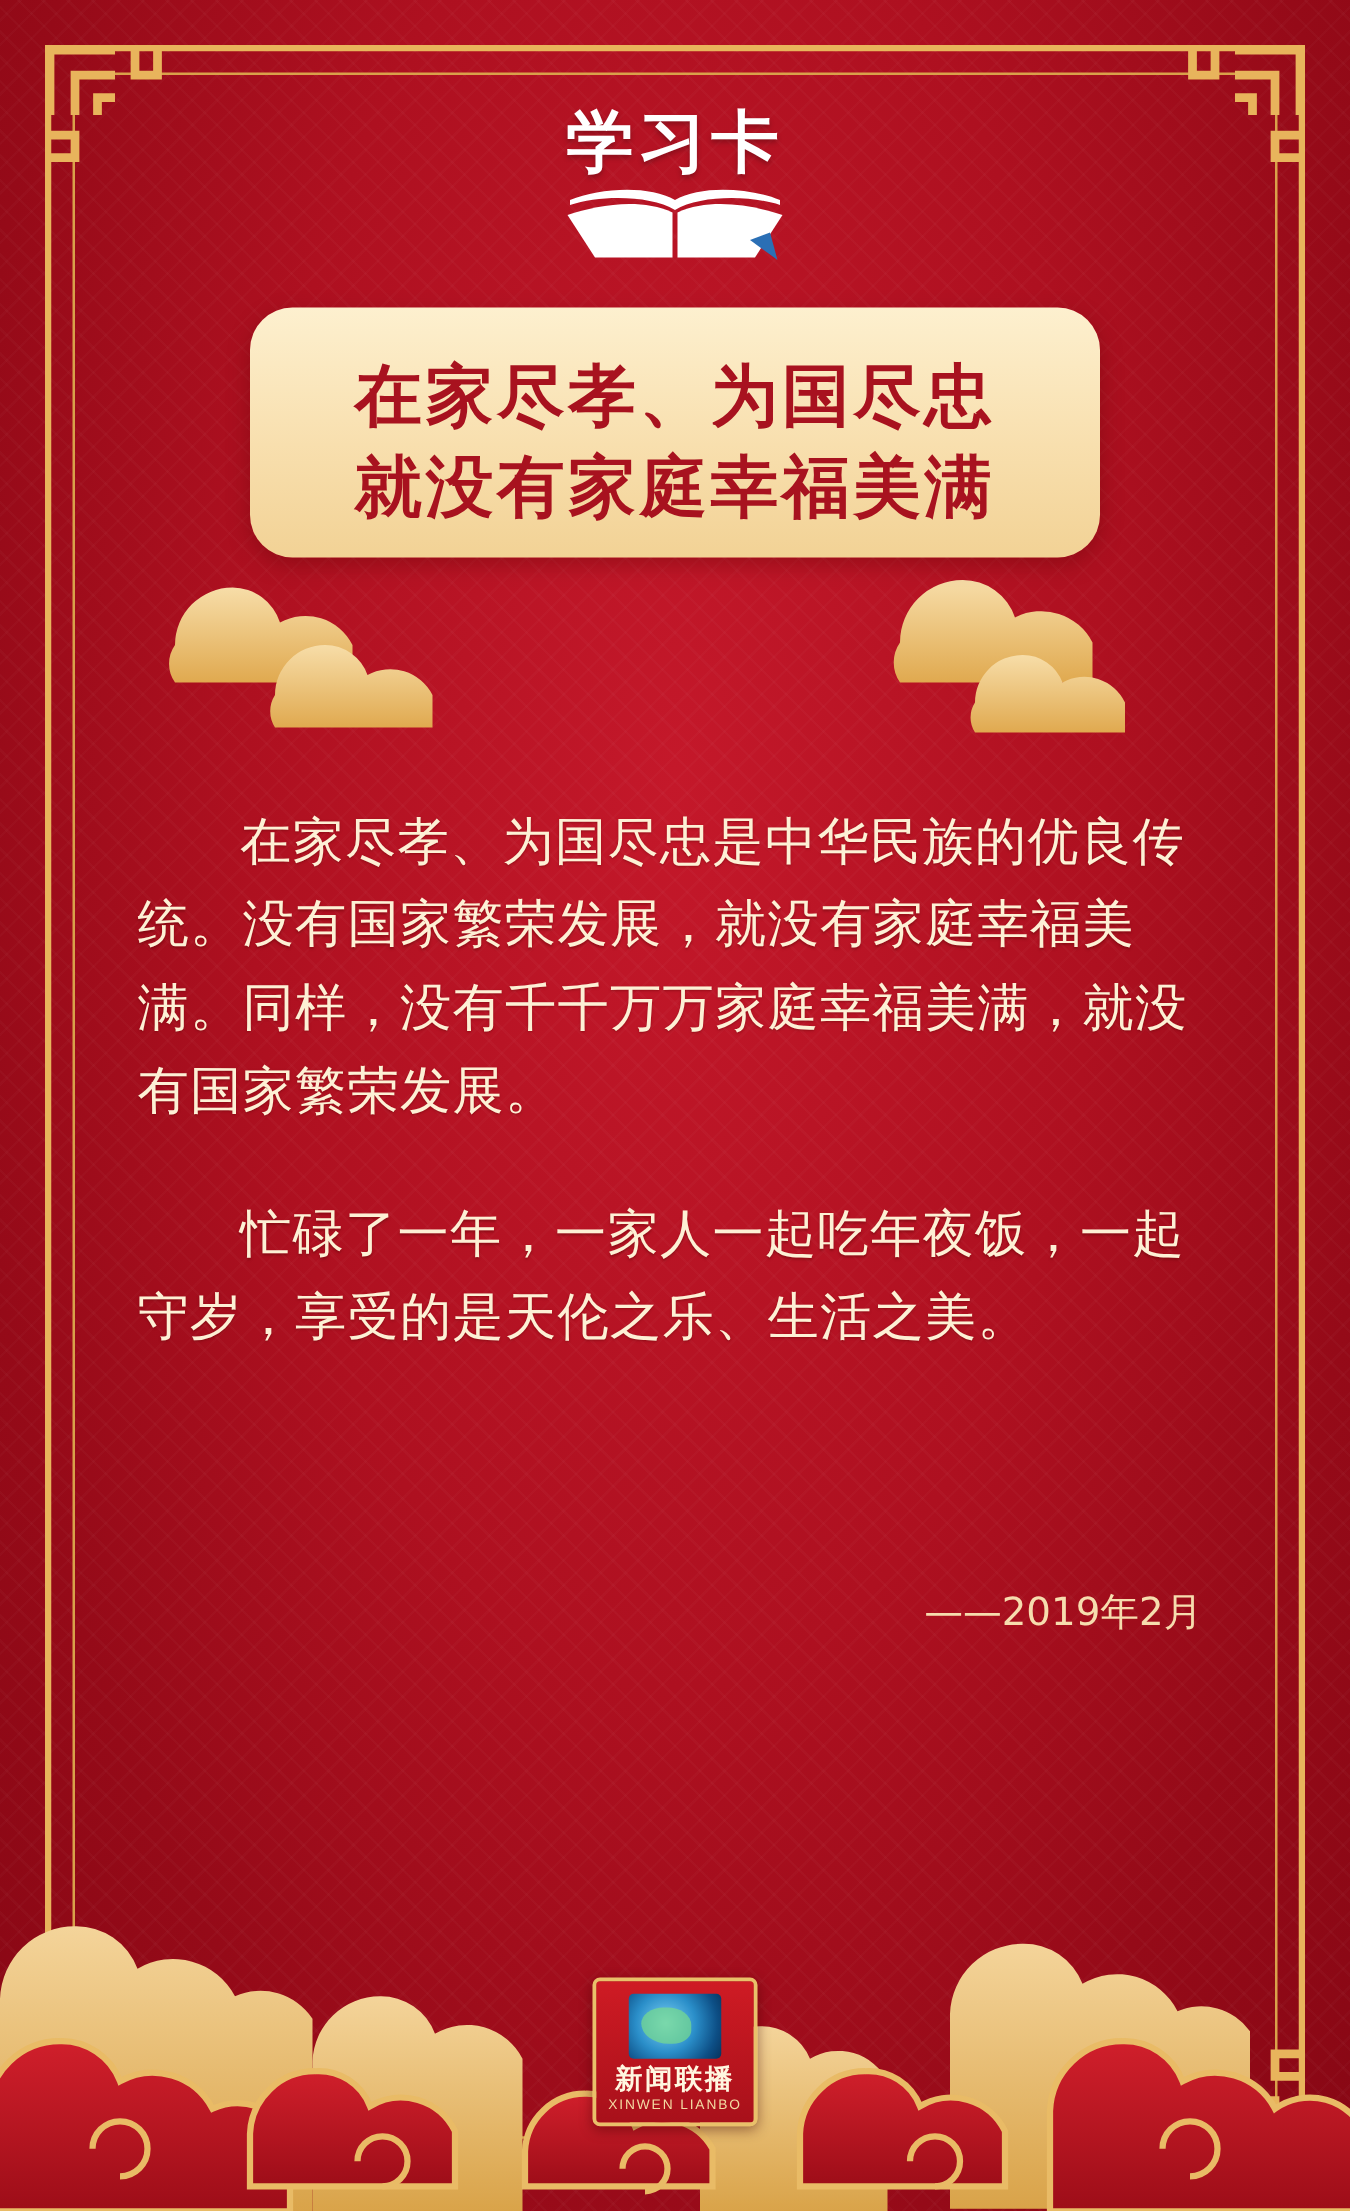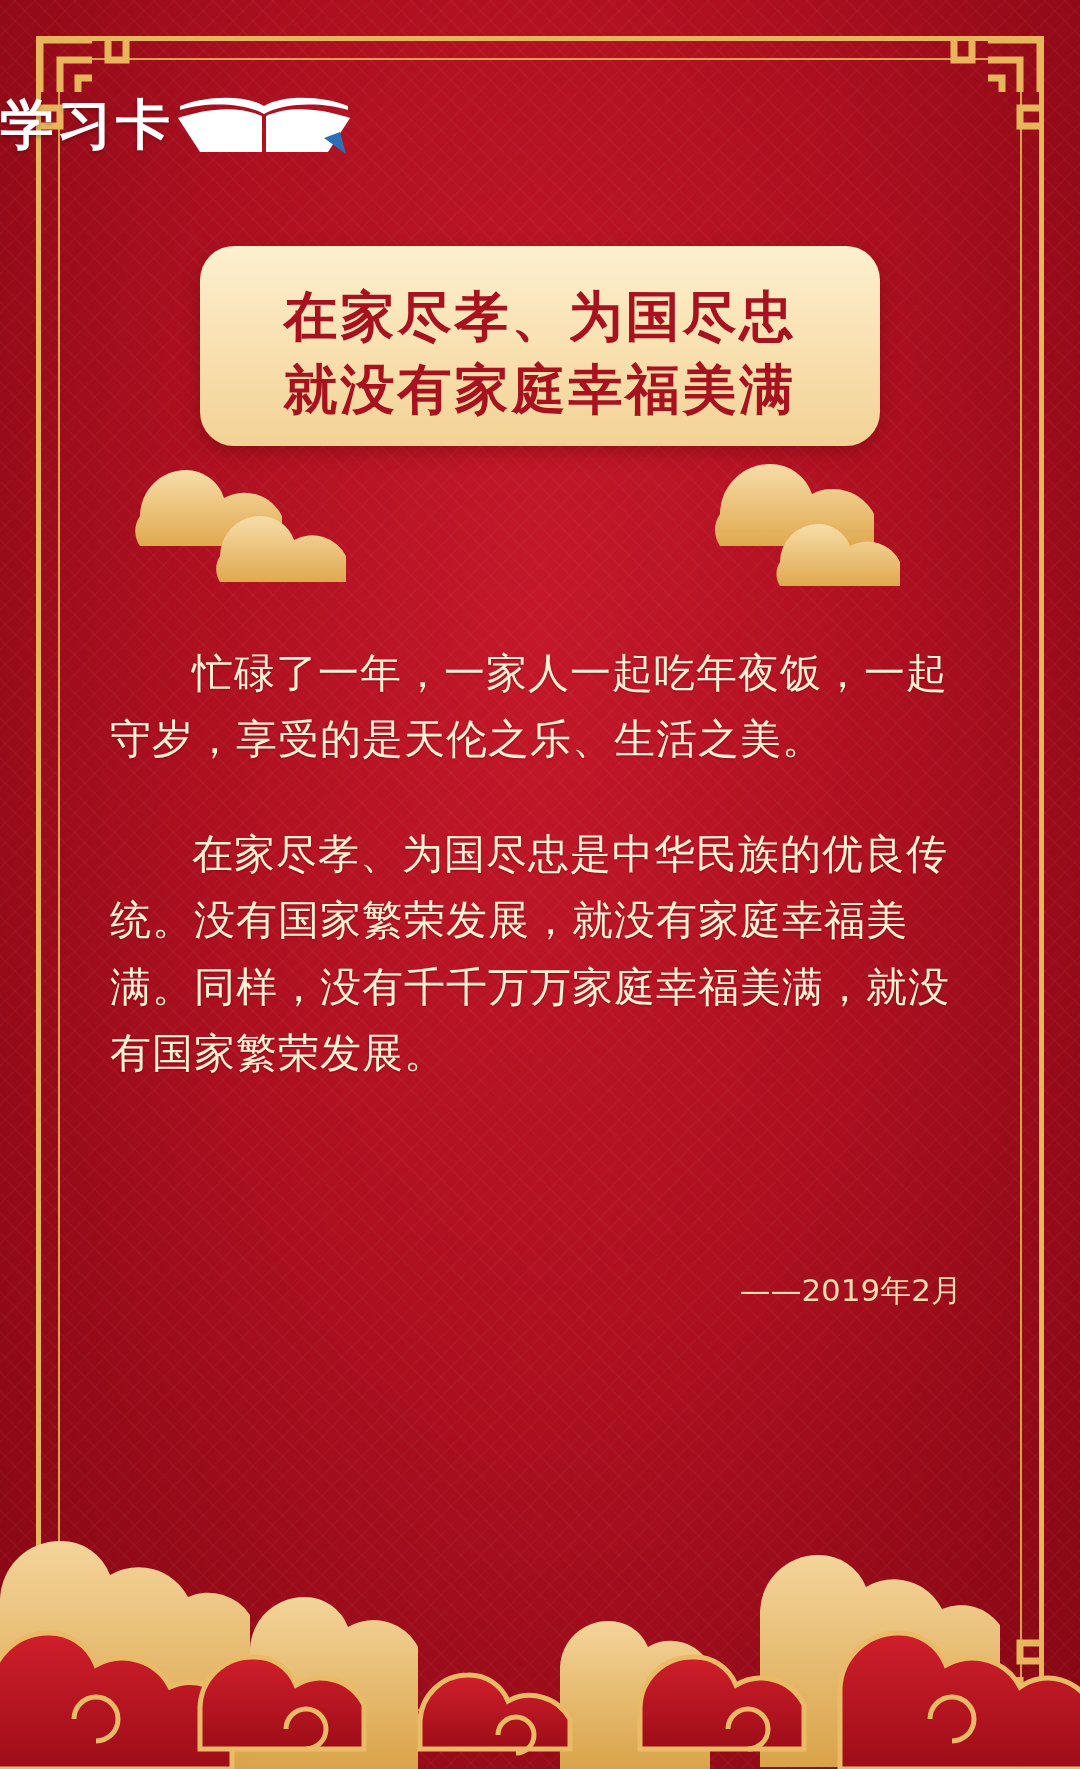--- a/index.html
+++ b/index.html
@@ -49,21 +49,21 @@
   .corner.tr { right: 30px; top: 30px;  transform: scaleX(-1); }
   .corner.bl { left: 30px;  bottom: 30px; transform: scaleY(-1); }
   .corner.br { right: 30px; bottom: 30px; transform: scale(-1,-1); }
 
   
   .header-logo {
     position: absolute;
     left: 0; right: 0;
     top: 86px;
     display: flex;
-    flex-direction: row;
+    flex-direction: column;
     align-items: center;
     z-index: 6;
   }
   .logo-text {
     color: #ffffff;
     font-size: 54px;
     letter-spacing: 4px;
     font-weight: bold;
     font-family: "DejaVu Serif", serif;
     text-shadow: 0 2px 4px rgba(0,0,0,0.25);
@@ -273,22 +273,22 @@
         </g>
       </svg>
     </div>
     <div class="plaque">
       <div class="plaque-line">在家尽孝、为国尽忠</div>
       <div class="plaque-line">就没有家庭幸福美满</div>
     </div>
   </div>
 
   <div class="quote">
+    <p>在家尽孝、为国尽忠是中华民族的优良传统。没有国家繁荣发展，就没有家庭幸福美满。同样，没有千千万万家庭幸福美满，就没有国家繁荣发展。</p>
     <p>忙碌了一年，一家人一起吃年夜饭，一起守岁，享受的是天伦之乐、生活之美。</p>
-    <p>在家尽孝、为国尽忠是中华民族的优良传统。没有国家繁荣发展，就没有家庭幸福美满。同样，没有千千万万家庭幸福美满，就没有国家繁荣发展。</p>
   </div>
 
   <div class="attribution">
     <div>——2019年2月</div>
   </div>
 
   <div class="bottom-clouds">
     <svg width="1080" height="420" viewBox="0 0 1080 420" preserveAspectRatio="none">
       <defs>
         <linearGradient id="bg1" x1="0" y1="0" x2="0" y2="1">
@@ -319,13 +319,20 @@
       <g fill="none" stroke="#e9bb66" stroke-width="5">
         <path d="M96 392 a22 22 0 1 0 -22 -22"></path>
         <path d="M306 400 a20 20 0 1 0 -20 -20"></path>
         <path d="M516 404 a18 18 0 1 0 -18 -18"></path>
         <path d="M748 400 a20 20 0 1 0 -20 -20"></path>
         <path d="M952 392 a22 22 0 1 0 -22 -22"></path>
       </g>
     </svg>
   </div>
 
+  <div class="badge">
+    <div class="badge-inner">
+      <div class="badge-globe"></div>
+      <div class="badge-cn">新闻联播</div>
+      <div class="badge-en">XINWEN  LIANBO</div>
+    </div>
+  </div>
 </div>
 
 </body></html>

